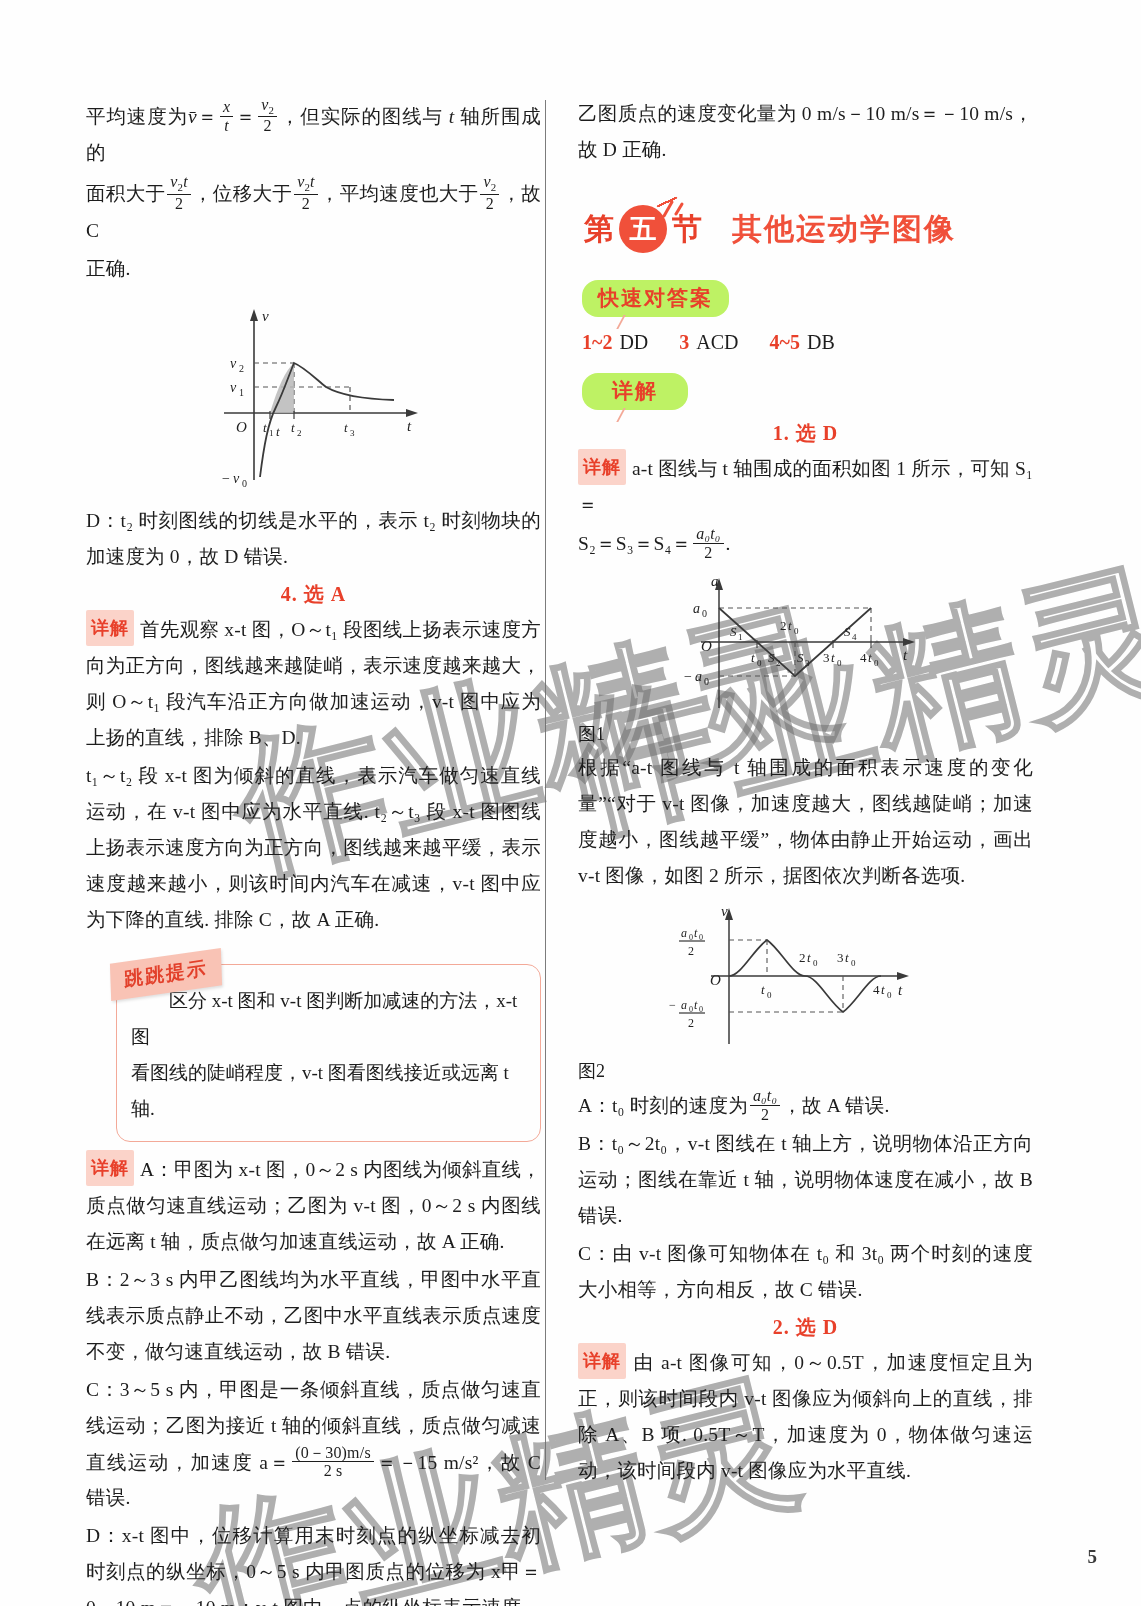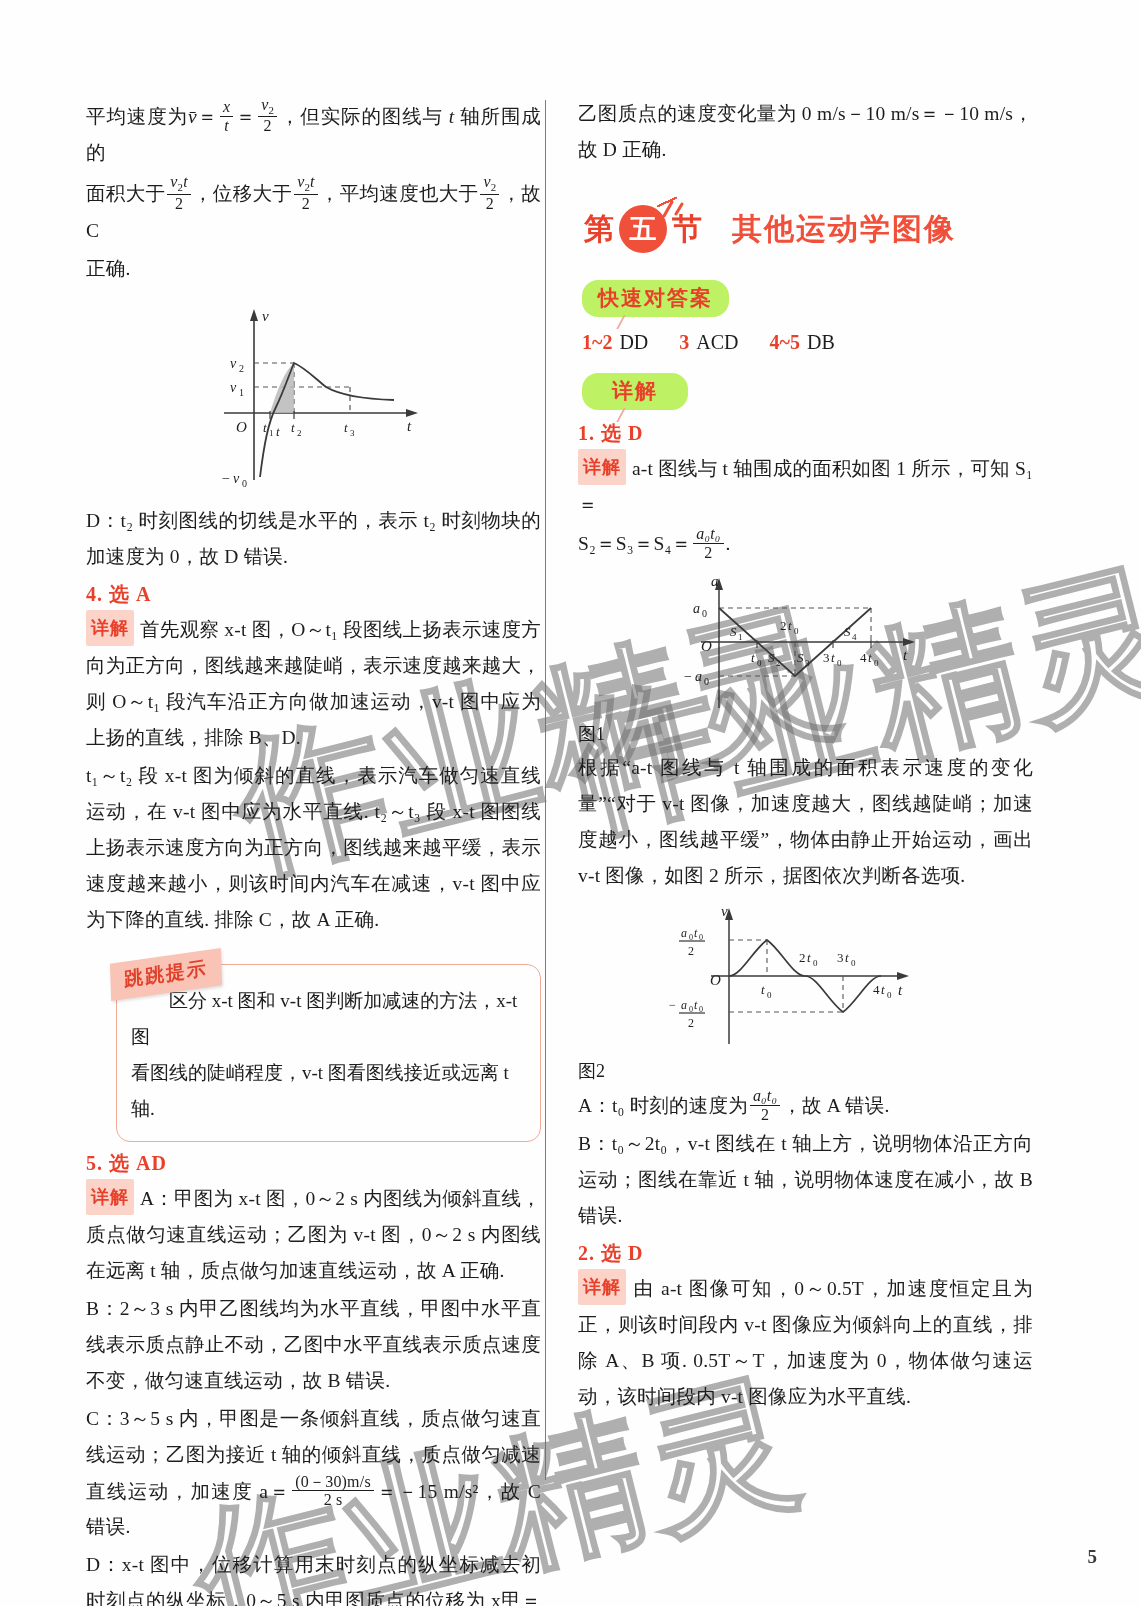--- a/index.html
+++ b/index.html
@@ -76,20 +76,21 @@
   .frac > .num { display: block; padding: 0 3px; }
   .frac > .den { display: block; border-top: 1.3px solid #1d1d1d; padding: 0 3px; }
 
   
   .qhead {
     margin: 6px 0 2px 0;
     font-size: 20px;
     font-weight: 700;
     color: #e8402a;
     letter-spacing: 1px;
+    text-align: center;
   }
   .qhead .opt { color: #e8402a; }
 
   
   .xj {
     display: inline-block;
     background: #fbd3c9;
     color: #e8402a;
     font-weight: 700;
     font-size: 18px;
@@ -300,25 +301,20 @@
     <p class="t">t₁～t₂ 段 x-t 图为倾斜的直线，表示汽车做匀速直线运动，在 v-t 图中应为水平直线. t₂～t₃ 段 x-t 图图线上扬表示速度方向为正方向，图线越来越平缓，表示速度越来越小，则该时间内汽车在减速，v-t 图中应为下降的直线. 排除 C，故 A 正确.</p>
 
     <div class="tipwrap">
       <div class="tiplabel">跳跳提示</div>
       <div class="tipbox">
         <p class="ind">区分 x-t 图和 v-t 图判断加减速的方法，x-t 图</p>
         <p>看图线的陡峭程度，v-t 图看图线接近或远离 t 轴.</p>
       </div>
     </div>
 
-    <p class="qhead">
-      <span>5.</span>
-      <span>选</span>
-      <span class="opt">AD</span>
-    </p>
 
     <p class="t">
       <span class="xj">详解</span><span>A：甲图为 x-t 图，0～2 s 内图线为倾斜直线，质点做匀速直线运动；乙图为 v-t 图，0～2 s 内图线在远离 t 轴，质点做匀加速直线运动，故 A 正确.</span>
     </p>
 
     <p class="t">B：2～3 s 内甲乙图线均为水平直线，甲图中水平直线表示质点静止不动，乙图中水平直线表示质点速度不变，做匀速直线运动，故 B 错误.</p>
 
     <p class="t">
       <span>C：3～5 s 内，甲图是一条倾斜直线，质点做匀速直线运动；乙图为接近 t 轴的倾斜直线，质点做匀减速直线运动，加速度 a＝</span><span class="frac"><span class="num">(0－30)m/s</span><span class="den">2 s</span></span><span>＝－15 m/s²，故 C 错误.</span>
     </p>
@@ -467,20 +463,21 @@
           <text x="246" y="96" font-size="9" fill="#222">0</text>
       </svg>
       <div class="figcap">图2</div>
     </div>
 
     <p class="t">
       <span>A：t₀ 时刻的速度为</span><span class="frac"><span class="num mi">a₀t₀</span><span class="den">2</span></span><span>，故 A 错误.</span>
     </p>
 
     <p class="t">B：t₀～2t₀，v-t 图线在 t 轴上方，说明物体沿正方向运动；图线在靠近 t 轴，说明物体速度在减小，故 B 错误.</p>
+    <p class="t">C：由 v-t 图像可知物体在 t₀ 和 3t₀ 两个时刻的速度大小相等，方向相反，故 C 错误.</p>
 
     <p class="qhead">
       <span>2.</span>
       <span>选</span>
       <span class="opt">D</span>
     </p>
 
     <p class="t">
       <span class="xj">详解</span><span>由 a-t 图像可知，0～0.5T，加速度恒定且为正，则该时间段内 v-t 图像应为倾斜向上的直线，排除 A、B 项. 0.5T～T，加速度为 0，物体做匀速运动，该时间段内 v-t 图像应为水平直线.</span>
     </p>

